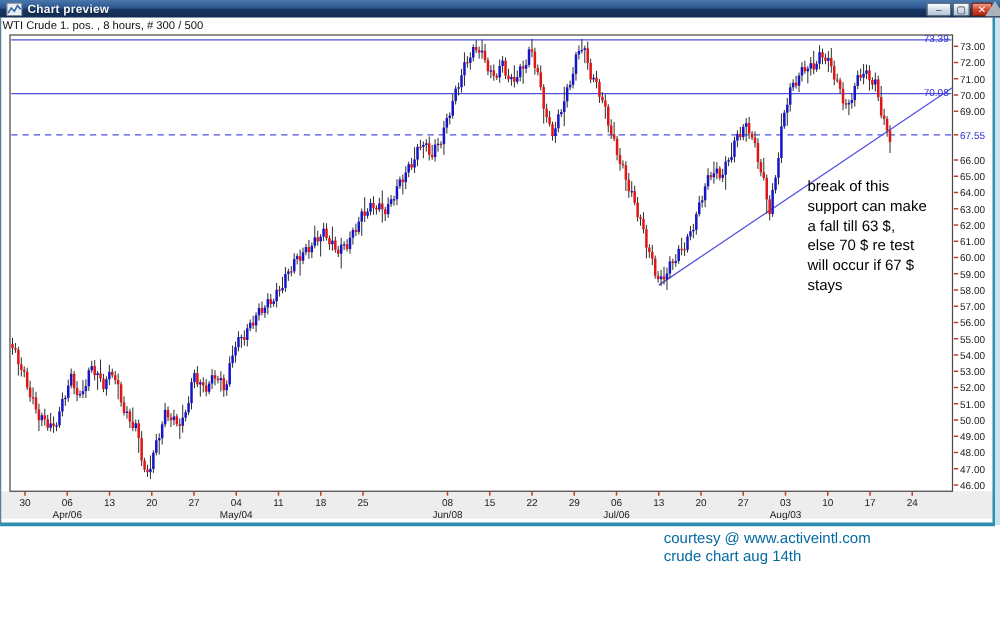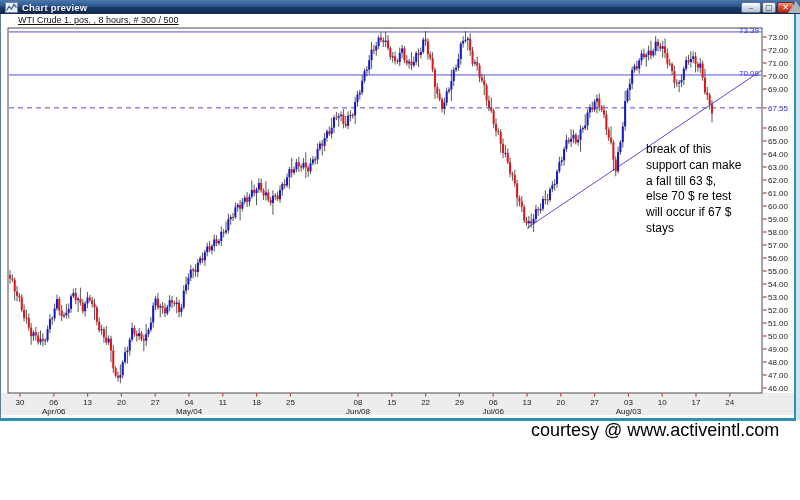--- a/index.html
+++ b/index.html
@@ -11,30 +11,30 @@
   .titlebar .app-ico{width:13px;height:11px;margin:0 4px 0 5px;}
   .titlebar .wtitle{color:#f5f8fb;font-size:9.5px;font-weight:600;letter-spacing:.2px;
     text-shadow:0 1px 1px #0a1a30;}
   .winbtns{position:absolute;right:6px;top:2px;display:flex;gap:1px;}
   .wbtn{height:11px;border:1px solid #5d6f82;border-radius:2px;
     background:linear-gradient(180deg,#fdfeff,#cfdbe8 55%,#b6c6d6);
     font-size:8px;line-height:9px;text-align:center;color:#333;box-sizing:border-box;}
   .wbtn.min{width:20px;} .wbtn.max{width:14px;}
   .wbtn.close{width:17px;background:linear-gradient(180deg,#f0a18b,#d6492f 50%,#aa2a14);
     color:#fff;border-color:#7c2314;font-weight:bold;}
-  .chart-header{position:absolute;left:18px;top:15px;font-size:9px;color:#111;z-index:4;text-decoration:underline;}
+  .chart-header{position:absolute;left:2px;top:15px;font-size:9px;color:#111;z-index:4;}
   .warn-tri{position:absolute;right:-4px;top:1px;width:0;height:0;z-index:6;
     border-left:8px solid transparent;border-right:8px solid transparent;
     border-bottom:12px solid #aab4ba;}
   .border-left{position:absolute;left:0;top:14px;width:1px;height:406px;background:#5a7f96;z-index:3;}
   .border-right-teal{position:absolute;left:794px;top:14px;width:2px;height:406px;background:#2f8fae;z-index:3;}
   .border-right-blue{position:absolute;left:796px;top:14px;width:4px;height:406px;background:#cfe2f0;z-index:3;}
   .border-bottom{position:absolute;left:0;top:418px;width:796px;height:3px;background:#2f8fae;z-index:3;}
   svg#chart{position:absolute;left:0;top:0;z-index:1;}
-  .footer{position:absolute;left:531px;top:423px;color:#000000;font-size:18px;line-height:15px;z-index:2;}
+  .footer{position:absolute;left:531px;top:423px;color:#0369a1;font-size:12px;line-height:15px;z-index:2;}
 </style>
 </head>
 <body>
 
 <div class="titlebar">
   <svg class="app-ico" viewBox="0 0 13 11">
     <rect x="0.5" y="0.5" width="12" height="10" fill="#e8eef4" stroke="#7a8a98"></rect>
     <polyline points="1.5,8.5 4,4.5 6.5,7 9,2.5 11.5,5.5" fill="none" stroke="#3a6aa8" stroke-width="1.3"></polyline>
   </svg>
   <span class="wtitle">Chart preview</span>
@@ -768,13 +768,14 @@
     <text x="646" y="153" font-size="12" fill="#000">break of this</text>
     <text x="646" y="168.8" font-size="12" fill="#000">support can make</text>
     <text x="646" y="184.6" font-size="12" fill="#000">a fall till 63 $,</text>
     <text x="646" y="200.4" font-size="12" fill="#000">else 70 $ re test</text>
     <text x="646" y="216.2" font-size="12" fill="#000">will occur if 67 $</text>
     <text x="646" y="232" font-size="12" fill="#000">stays</text>
   </svg>
 
 <div class="footer">
     <div>courtesy @ www.activeintl.com</div>
+    <div>crude chart aug 14th</div>
   </div>
 
 </body></html>

